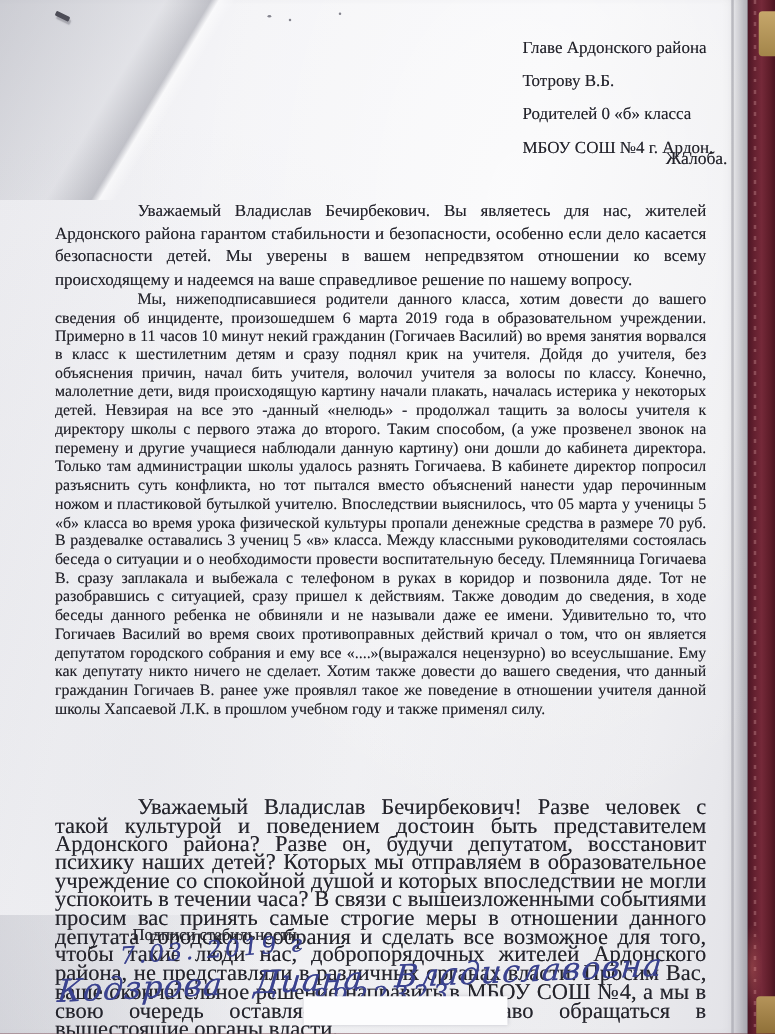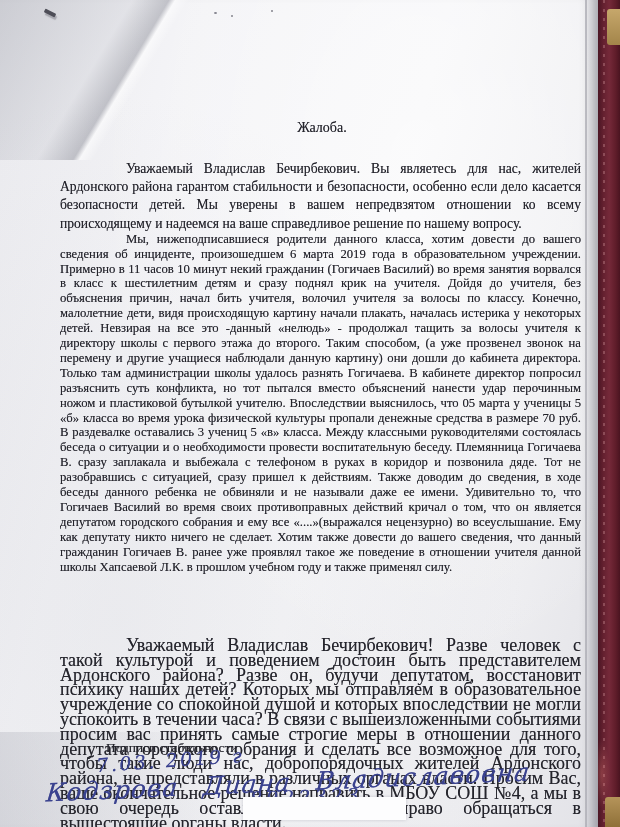--- a/index.html
+++ b/index.html
@@ -70,22 +70,22 @@
     box-shadow:2px 2px 1px rgba(120,120,130,0.5);
   }
   .speck{position:absolute;border-radius:50%;background:#84848e;}
   .speck.s1{left:214px;top:12px;width:3px;height:2px;}
   .speck.s2{left:231px;top:15px;width:2px;height:2px;}
   .speck.s3{left:271px;top:10px;width:2px;height:2px;}
 
   
   .typed{color:#24242b;text-shadow:0 0 0.5px rgba(40,40,55,0.55);}
   .addr-block{position:absolute;left:418px;top:25px;font-size:13.6px;line-height:26.5px;white-space:nowrap;}
-  .doc-title{position:absolute;left:62px;top:120px;width:520px;text-align:center;font-size:14px;}
-  .para{position:absolute;left:44px;width:521px;text-align:justify;text-indent:66px;margin-left:16px;}
+  .doc-title{position:absolute;left:62px;top:120px;width:520px;text-align:right;font-size:14px;}
+  .para{position:absolute;left:44px;width:521px;text-align:justify;text-indent:66px;}
   .para.p1{top:146px;font-size:13.6px;line-height:18.4px;}
   .para.p2{top:219px;font-size:12.7px;line-height:14.9px;}
   .para.p3{top:620px;font-size:18px;line-height:14.8px;}
   .closing{position:absolute;left:106px;top:740px;font-size:13.4px;}
 
   
   .hw{
     color:#3a428f;font-style:italic;font-family:"DejaVu Serif", serif;
     text-shadow:0 0 0.4px rgba(58,66,143,0.6);white-space:nowrap;
   }
@@ -122,20 +122,26 @@
 
   <div class="paper">
     <div class="crease-topleft"></div>
     <div class="shade-bottomleft"></div>
     <div class="paper-edge-line"></div>
     <div class="staple"></div>
     <div class="speck s1"></div>
     <div class="speck s2"></div>
     <div class="speck s3"></div>
 
+    <div class="addr-block typed">
+      <div>Главе Ардонского района</div>
+      <div>Тотрову В.Б.</div>
+      <div>Родителей 0 «б» класса</div>
+      <div>МБОУ СОШ №4 г. Ардон.</div>
+    </div>
 
     <div class="doc-title typed">Жалоба.</div>
 
     <p class="para p1 typed">Уважаемый Владислав Бечирбекович. Вы  являетесь для нас, жителей Ардонского района гарантом стабильности и безопасности, особенно если дело касается безопасности детей. Мы уверены в вашем непредвзятом отношении ко всему происходящему  и надеемся на ваше справедливое решение по нашему вопросу.</p>
     <p class="para p2 typed">Мы, нижеподписавшиеся родители данного класса, хотим довести до вашего сведения об инциденте, произошедшем 6 марта 2019 года в образовательном учреждении. Примерно в 11 часов 10 минут некий гражданин (Гогичаев Василий) во время занятия ворвался в класс к шестилетним детям и сразу поднял крик на учителя. Дойдя до учителя, без объяснения причин, начал бить учителя, волочил учителя за волосы по классу. Конечно, малолетние дети, видя происходящую картину начали плакать, началась истерика у некоторых детей. Невзирая на все это -данный «нелюдь» - продолжал тащить за волосы учителя к директору школы с первого этажа до второго. Таким способом, (а уже прозвенел звонок на перемену и другие учащиеся наблюдали данную картину) они дошли до кабинета директора. Только там администрации школы удалось разнять Гогичаева. В кабинете директор попросил разъяснить суть конфликта, но тот пытался вместо объяснений нанести удар перочинным ножом и пластиковой бутылкой учителю. Впоследствии выяснилось, что 05 марта у ученицы 5 «б» класса во время урока физической культуры пропали денежные средства в размере 70 руб. В раздевалке оставались 3 учениц 5 «в» класса. Между классными руководителями состоялась беседа о ситуации и о необходимости провести воспитательную беседу. Племянница Гогичаева В. сразу заплакала и выбежала с телефоном в руках в коридор и позвонила дяде. Тот не разобравшись с ситуацией, сразу пришел к действиям. Также доводим до сведения, в ходе беседы данного ребенка не обвиняли и не называли даже ее имени. Удивительно то, что Гогичаев Василий во время своих противоправных действий кричал о том, что он является депутатом городского собрания и ему все «....»(выражался нецензурно) во всеуслышание. Ему как депутату никто ничего не сделает. Хотим также довести до вашего сведения, что данный гражданин Гогичаев В.  ранее уже проявлял такое же поведение в отношении учителя данной школы Хапсаевой Л.К. в прошлом учебном году и также применял силу.</p>
     <p class="para p3 typed">Уважаемый Владислав Бечирбекович! Разве человек с такой культурой и поведением достоин быть представителем  Ардонского района? Разве он, будучи депутатом, восстановит психику наших детей? Которых мы отправляем в образовательное учреждение со спокойной душой и которых впоследствии не могли успокоить в течении часа? В связи с вышеизложенными событиями просим вас принять самые строгие меры в отношении данного депутата городского собрания и сделать все возможное для того, чтобы такие люди нас, добропорядочных жителей Ардонского района,  не представляли в различных органах власти. Просим Вас, ваше окончательное решение направить в МБОУ СОШ №4,  а мы в свою очередь оставляем за собой право обращаться в вышестоящие органы власти.</p>
 
     <div class="closing typed">Подписи стабильности</div>
 
     <div class="hw hw-date">7.03. 2019 г</div>

